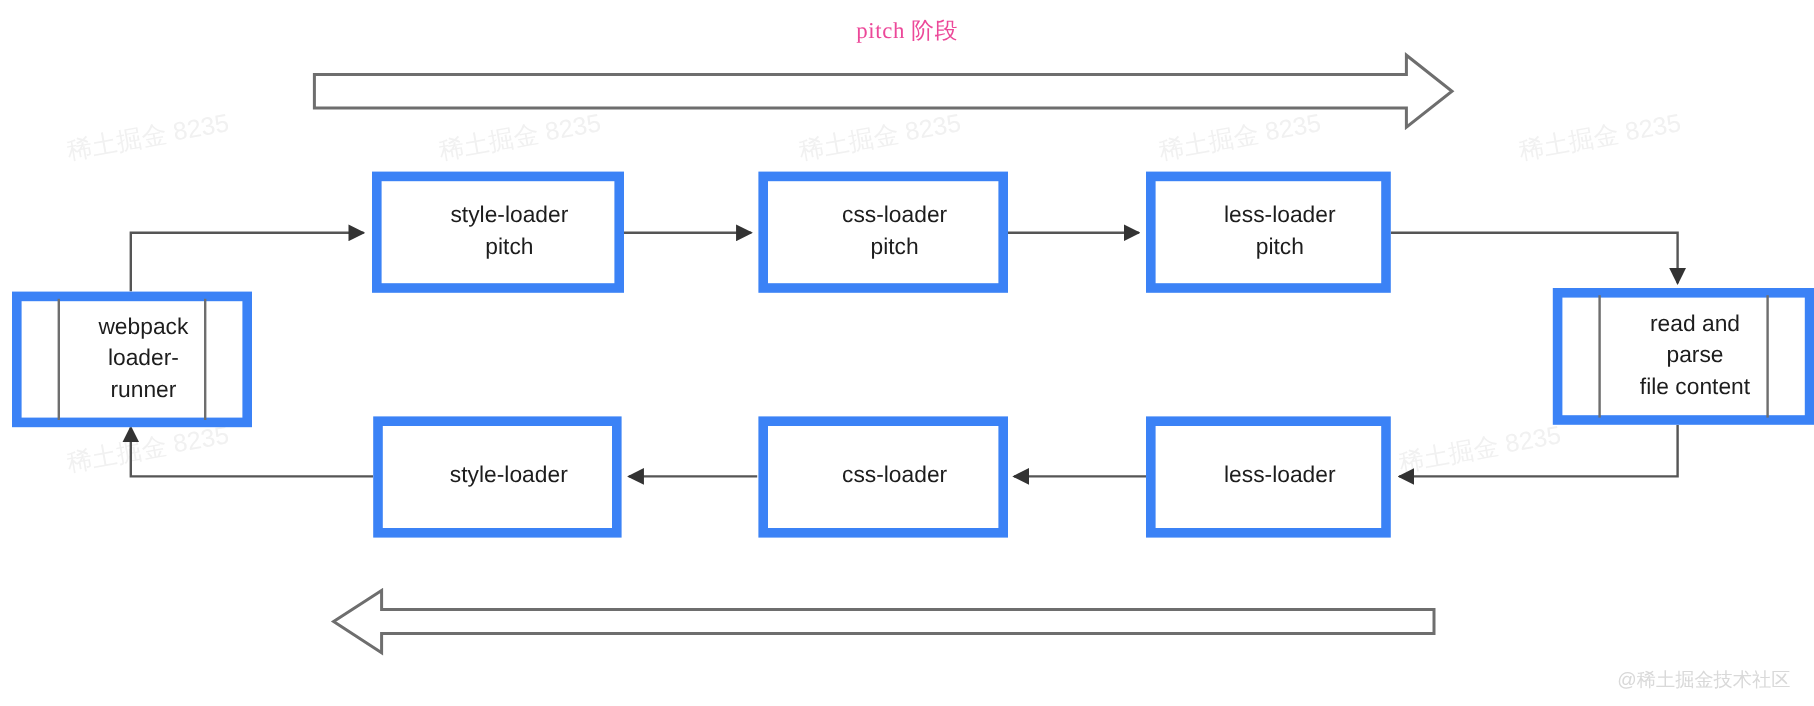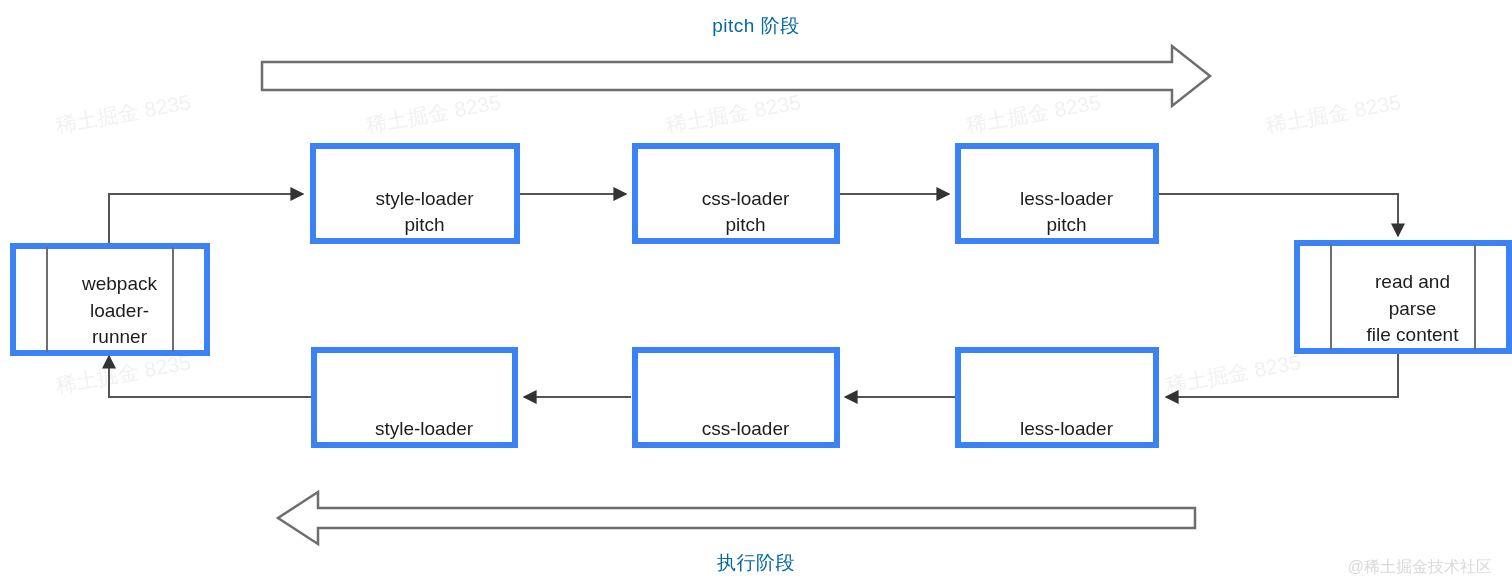--- a/index.html
+++ b/index.html
@@ -24,34 +24,35 @@
     height: 588px;
   }
 
   
   .phase-label {
     position: absolute;
     width: 100%;
     text-align: center;
     font-size: 19px;
     letter-spacing: 0.5px;
-    color: #0369a1;
+    color: #ec4899;
     white-space: pre;
+    font-family: Liberation Serif, serif;
   }
   #pitch-label { top: 13px; }
   #exec-label  { top: 550px; }
 
   
   .node {
     position: absolute;
     box-sizing: border-box;
     background: #ffffff;
-    border: 6px solid #3b82f6;
+    border: 8px solid #3b82f6;
     display: flex;
-    align-items: flex-end;
+    align-items: center;
     justify-content: center;
     text-align: center;
     font-size: 19px;
     line-height: 1.38;
     color: #1d1d1d;
     white-space: pre-line;
     padding-left: 19px;
   }
 
   
@@ -98,21 +99,20 @@
   <div class="wm" style="left:665px; top:100px;">稀土掘金 8235</div>
   <div class="wm" style="left:965px; top:100px;">稀土掘金 8235</div>
   <div class="wm" style="left:1265px;top:100px;">稀土掘金 8235</div>
   <div class="wm" style="left:55px;  top:360px;">稀土掘金 8235</div>
   <div class="wm" style="left:365px; top:360px;">稀土掘金 8235</div>
   <div class="wm" style="left:665px; top:360px;">稀土掘金 8235</div>
   <div class="wm" style="left:965px; top:360px;">稀土掘金 8235</div>
   <div class="wm" style="left:1165px;top:360px;">稀土掘金 8235</div>
 
   <div class="phase-label" id="pitch-label">pitch 阶段</div>
-  <div class="phase-label" id="exec-label">执行阶段</div>
 
   <svg width="1512" height="588" style="position:absolute;left:0;top:0;">
     <defs>
       <marker id="ah" viewBox="0 0 10 10" refX="9" refY="5" markerWidth="7" markerHeight="7" orient="auto-start-reverse">
         <path d="M 0 0 L 10 5 L 0 10 z" fill="#333333"></path>
       </marker>
     </defs>
 
     <polygon points="262,62 1172,62 1172,46 1210,76 1172,106 1172,90 262,90" fill="#ffffff" stroke="#6e6e6e" stroke-width="2.5" stroke-linejoin="miter"></polygon>
 

